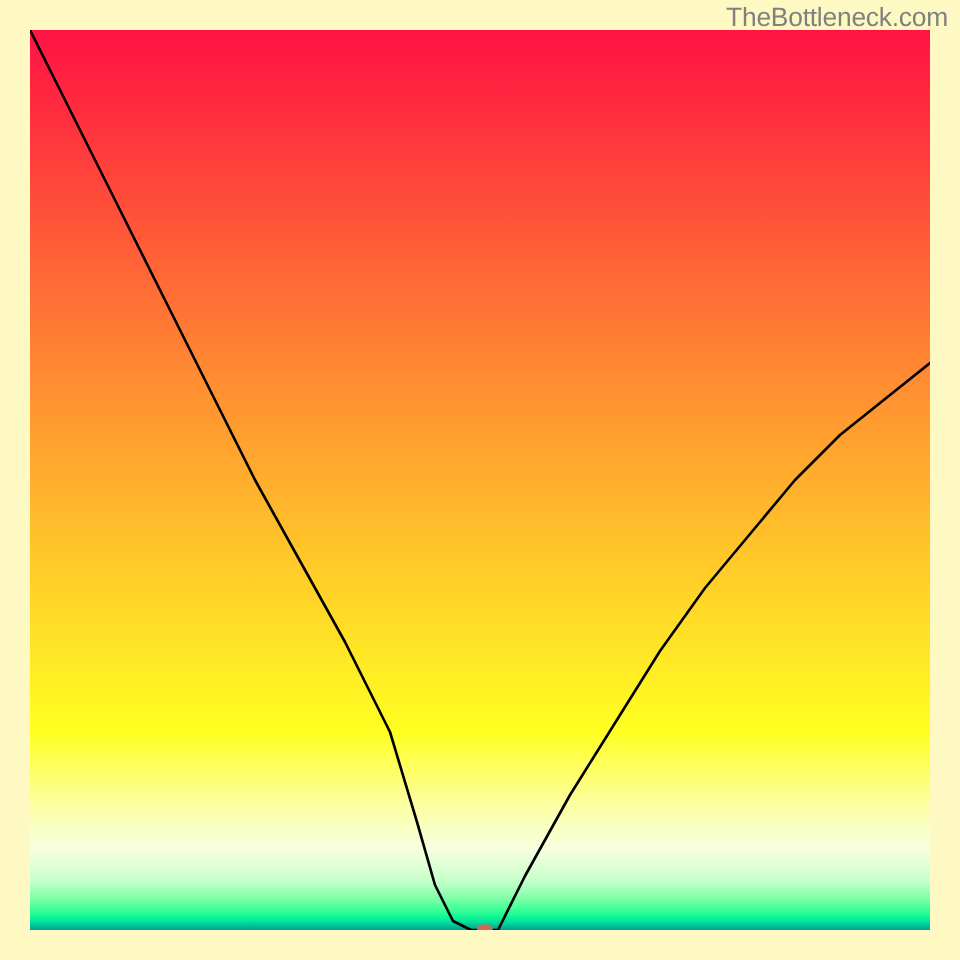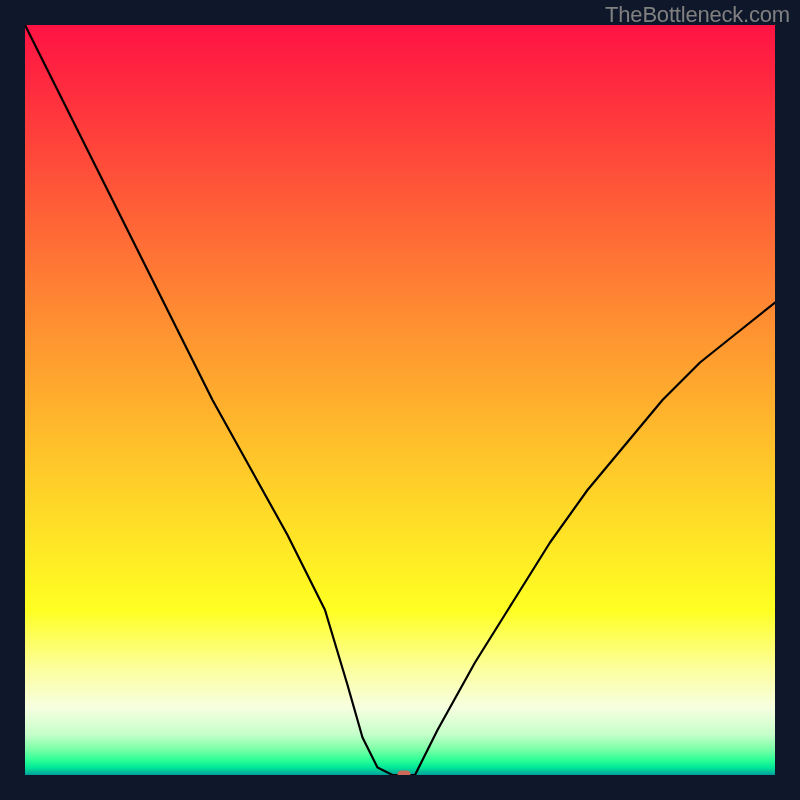--- a/index.html
+++ b/index.html
@@ -8,21 +8,21 @@
     width: 800px;
     height: 800px;
     background: #000;
     font-family: Arial, Helvetica, sans-serif;
     overflow: hidden;
   }
   .frame {
     position: relative;
     width: 800px;
     height: 800px;
-    background: #0f172a;
+    background: #fef9c3;
   }
   .watermark {
     position: absolute;
     top: 2px;
     right: 10px;
     color: #808080;
     font-size: 22px;
     font-weight: 500;
     letter-spacing: -0.2px;
     z-index: 10;

